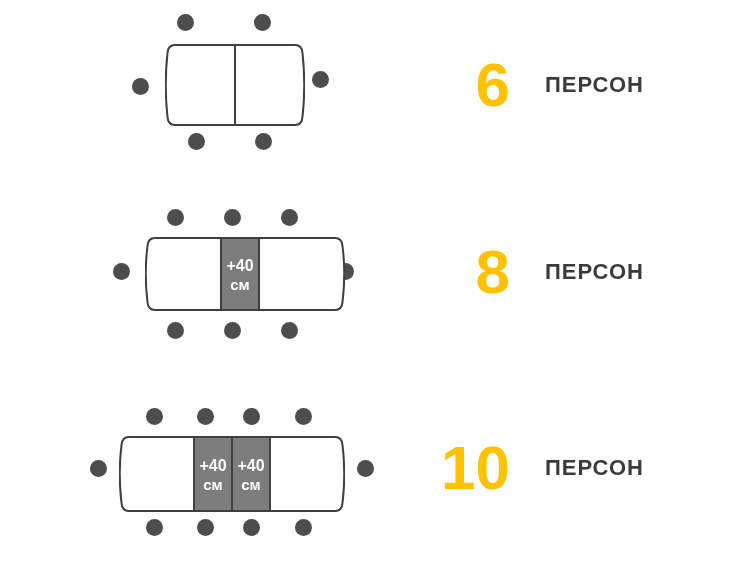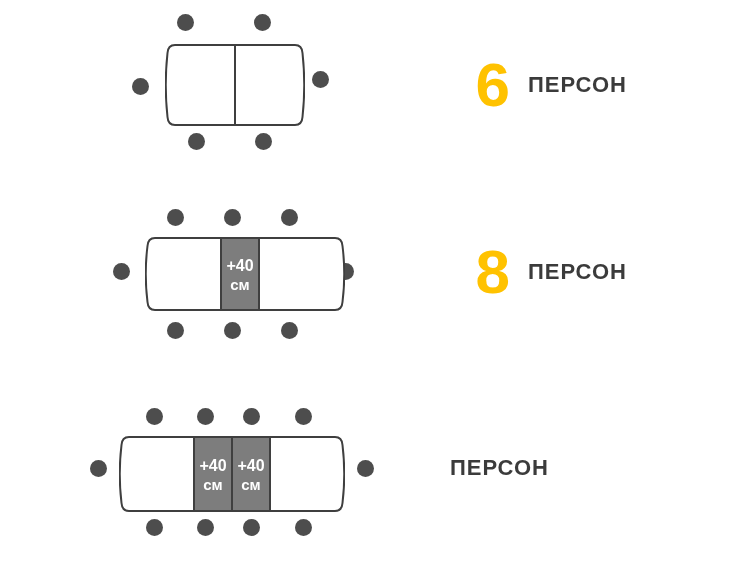--- a/index.html
+++ b/index.html
@@ -42,21 +42,21 @@
     font-size: 62px;
     font-weight: 700;
     width: 78px;
     text-align: right;
     line-height: 1;
   }
   .cap-lbl {
     color: #3B3B3B;
     font-size: 22px;
     font-weight: 700;
-    margin-left: 18px;
+    margin-left: 35px;
     letter-spacing: 1px;
   }
 </style>
 </head>
 <body>
 
 <div class="canvas">
 
   <div class="group">
 
@@ -119,17 +119,18 @@
       <path class="tbl-outline" d="M 10 1 L 216 1 Q 223 1 223.5 9 Q 227 38 223.5 67 Q 223 75 216 75 L 10 75 Q 3 75 2.5 67 Q -1 38 2.5 9 Q 3 1 10 1 Z"></path>
       <rect class="insert-rect" x="75" y="1" width="38" height="74"></rect>
       <rect class="insert-rect" x="113" y="1" width="38" height="74"></rect>
       <text class="insert-text l1" x="94" y="35">+40</text>
       <text class="insert-text l2" x="94" y="54">см</text>
       <text class="insert-text l1" x="132" y="35">+40</text>
       <text class="insert-text l2" x="132" y="54">см</text>
     </svg>
 
     <div class="caption" style="left:432px; top:433px;">
+      <span class="cap-num">10</span>
       <span class="cap-lbl">ПЕРСОН</span>
     </div>
   </div>
 
 </div>
 
 </body></html>

